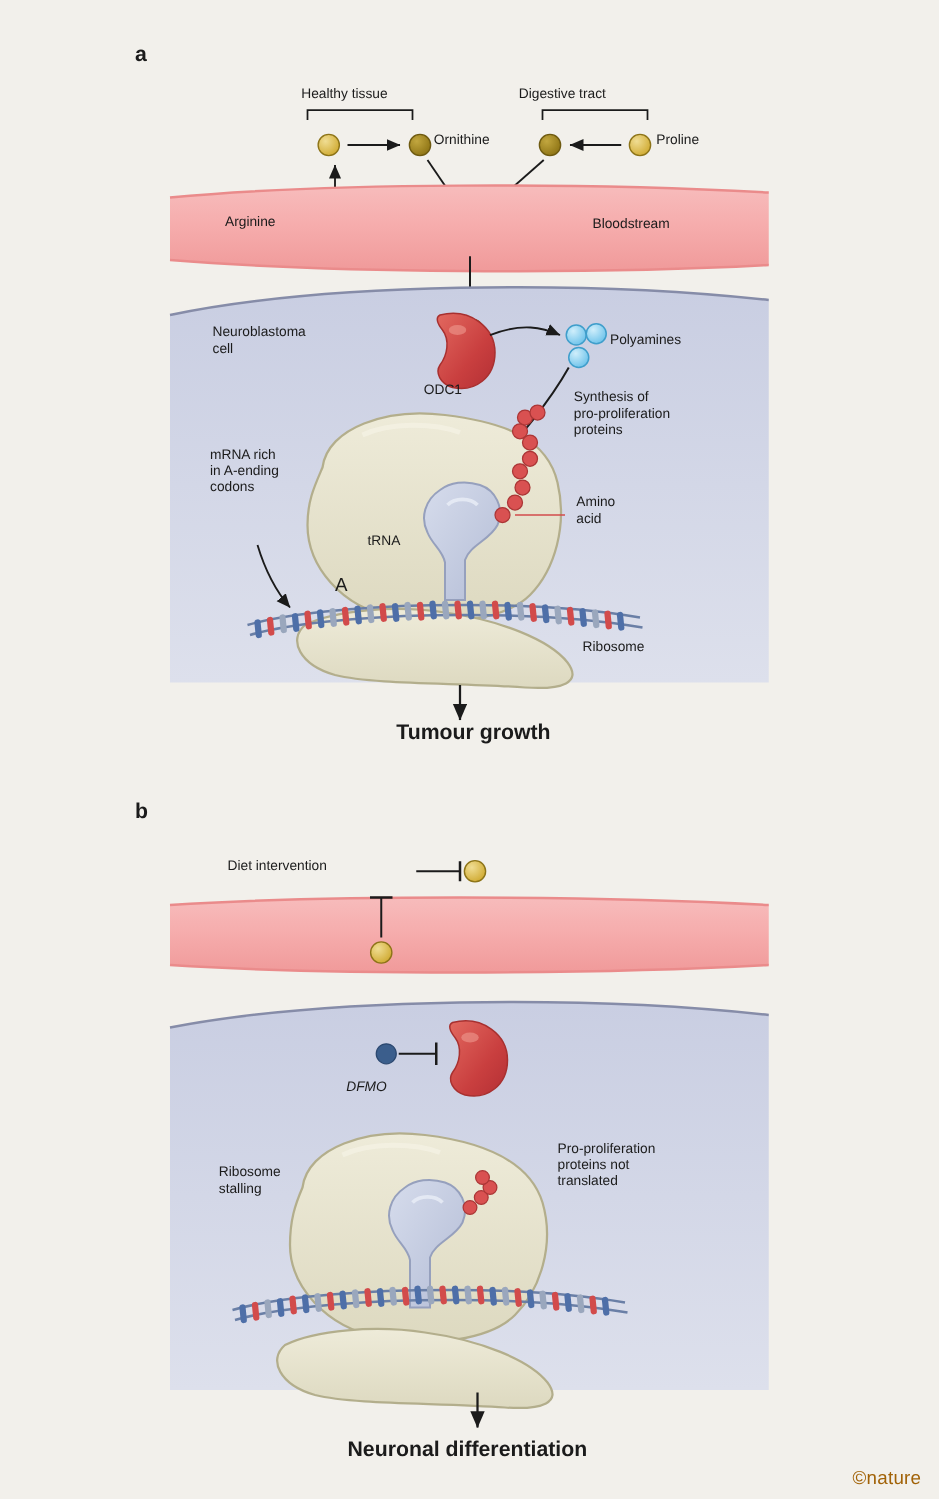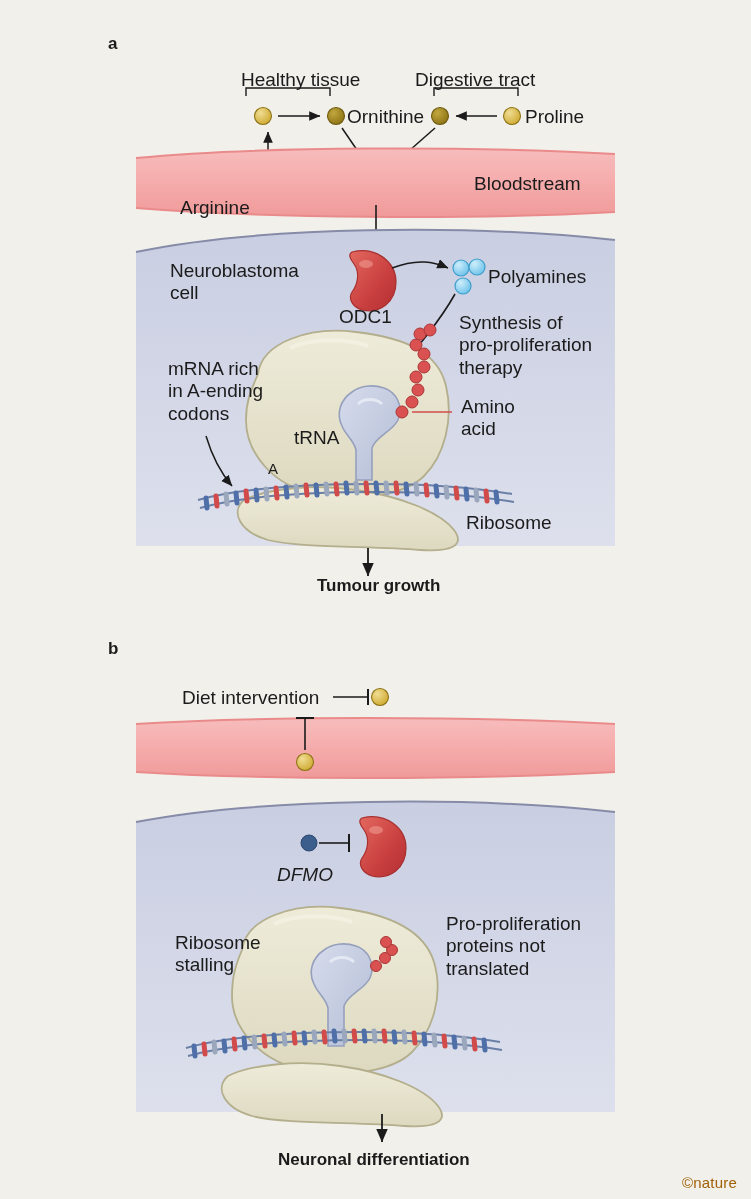--- a/index.html
+++ b/index.html
@@ -5,21 +5,21 @@
   html,body{margin:0;padding:0;}
   body{
     width:751px;height:1199px;
     background:#f2f0eb;
     font-family:"Liberation Sans", sans-serif;
     color:#1b1b1b;
     position:relative;
     overflow:hidden;
   }
   .fig{position:absolute;left:0;top:0;width:751px;height:1199px;}
-  .lbl{position:absolute;font-size:19px;line-height:1.18;color:#1b1b1b;white-space:pre;}
+  .lbl{position:absolute;font-size:11px;line-height:1.18;color:#1b1b1b;white-space:pre;}
   .panel-letter{position:absolute;font-size:17px;font-weight:bold;}
   .panel-title{position:absolute;font-size:17px;font-weight:bold;}
   .bold{font-weight:bold;}
   .credit{position:absolute;right:14px;bottom:8px;font-size:15px;color:#a16207;letter-spacing:.2px;}
   svg{display:block;}
 </style>
 </head>
 <body>
 
 <div class="fig">
@@ -266,28 +266,28 @@
       </g>
     </g>
 
     <line x1="382" y1="1114" x2="382" y2="1142" stroke="#1b1b1b" stroke-width="1.8" marker-end="url(#arrow)"></line>
   </svg>
 
   <div class="lbl" style="left:241px;top:69px;">Healthy tissue</div>
   <div class="lbl" style="left:415px;top:69px;">Digestive tract</div>
   <div class="lbl" style="left:347px;top:106px;">Ornithine</div>
   <div class="lbl" style="left:525px;top:106px;">Proline</div>
-  <div class="lbl" style="left:180px;top:172px;margin-top:25px;">Arginine</div>
+  <div class="lbl" style="left:180px;top:172px;">Arginine</div>
   <div class="lbl" style="left:474px;top:173px;">Bloodstream</div>
 
   <div class="lbl" style="left:170px;top:260px;"><span>Neuroblastoma</span><br><span>cell</span></div>
   <div class="lbl" style="left:339px;top:306px;">ODC1</div>
   <div class="lbl" style="left:488px;top:266px;">Polyamines</div>
 
-  <div class="lbl" style="left:459px;top:312px;"><span>Synthesis of</span><br><span>pro-proliferation</span><br><span>therapy</span></div>
+  <div class="lbl" style="left:459px;top:312px;"><span>Synthesis of</span><br><span>pro-proliferation</span><br><span>proteins</span></div>
   <div class="lbl" style="left:461px;top:396px;"><span>Amino</span><br><span>acid</span></div>
 
   <div class="lbl" style="left:168px;top:358px;"><span>mRNA rich</span><br><span>in A-ending</span><br><span>codons</span></div>
   <div class="lbl" style="left:294px;top:427px;">tRNA</div>
   <div class="lbl" style="left:268px;top:460px;font-size:15px;">A</div>
   <div class="lbl" style="left:466px;top:512px;">Ribosome</div>
 
   <div class="lbl bold" style="left:317px;top:576px;font-size:17px;">Tumour growth</div>
 
   <div class="panel-letter" style="left:108px;top:639px;">b</div>

